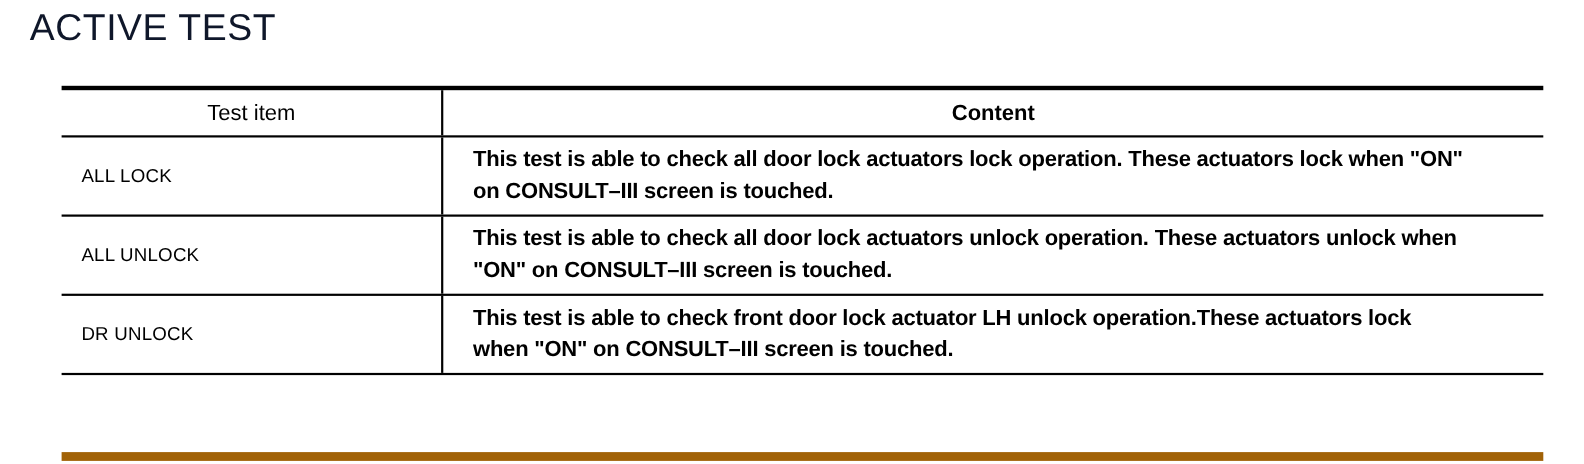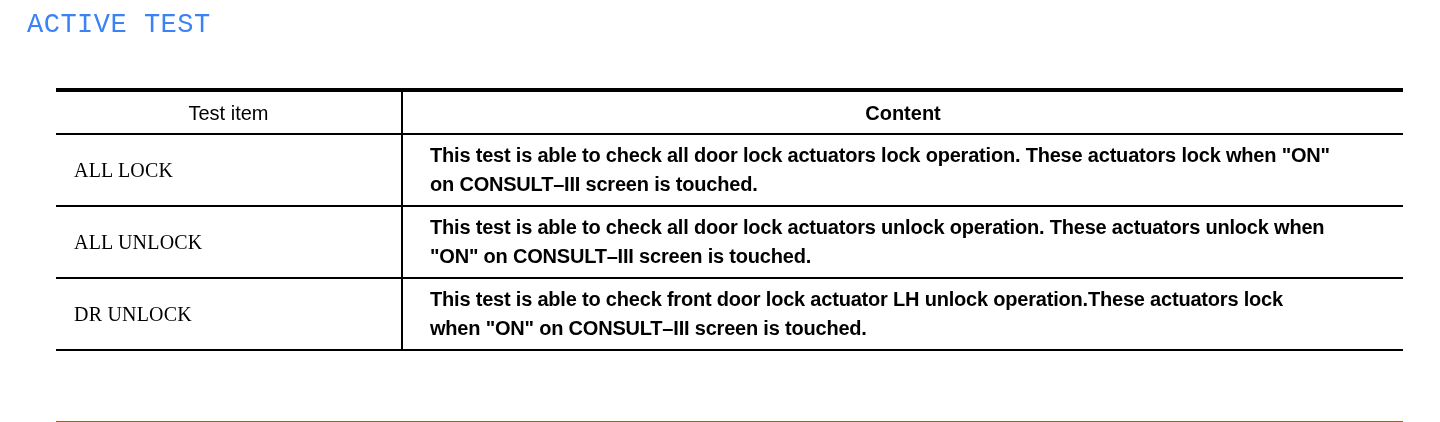--- a/index.html
+++ b/index.html
@@ -10,32 +10,31 @@
   body {
     width: 1440px;
     height: 422px;
     font-family: "Liberation Sans", sans-serif;
     color: #000000;
     overflow: hidden;
   }
   .page-title {
     margin: 0;
     padding: 8px 0 0 27px;
-    font-size: 27px;
+    font-size: 34px;
     font-weight: 400;
     letter-spacing: 0.5px;
     line-height: 34px;
-    color: #3b82f6;
-    font-family: Liberation Mono, monospace;
+    color: #0f172a;
   }
   .test-table {
-    margin: 46px 0 0 56px;
+    margin: 36px 0 0 56px;
     width: 1347px;
     border-top: 4px solid #000000;
-    border-bottom: 1px solid #a16207;
+    border-bottom: 8px solid #a16207;
     box-sizing: border-box;
   }
   .t-row {
     display: flex;
     align-items: stretch;
   }
   .t-row:not(:last-child) {
     border-bottom: 2px solid #000000;
   }
   .cell {
@@ -61,23 +60,22 @@
     align-items: center;
     display: flex;
     font-size: 20px;
     line-height: 20px;
   }
   .data-row {
     height: 70px;
   }
   .item-label {
     padding-left: 18px;
-    font-size: 20px;
+    font-size: 17px;
     letter-spacing: 0.2px;
-    font-family: Liberation Serif, serif;
   }
   .content-text {
     padding-left: 27px;
     padding-right: 8px;
     font-size: 20px;
     line-height: 29px;
     letter-spacing: -0.2px;
     white-space: pre-line;
   }
 </style>

